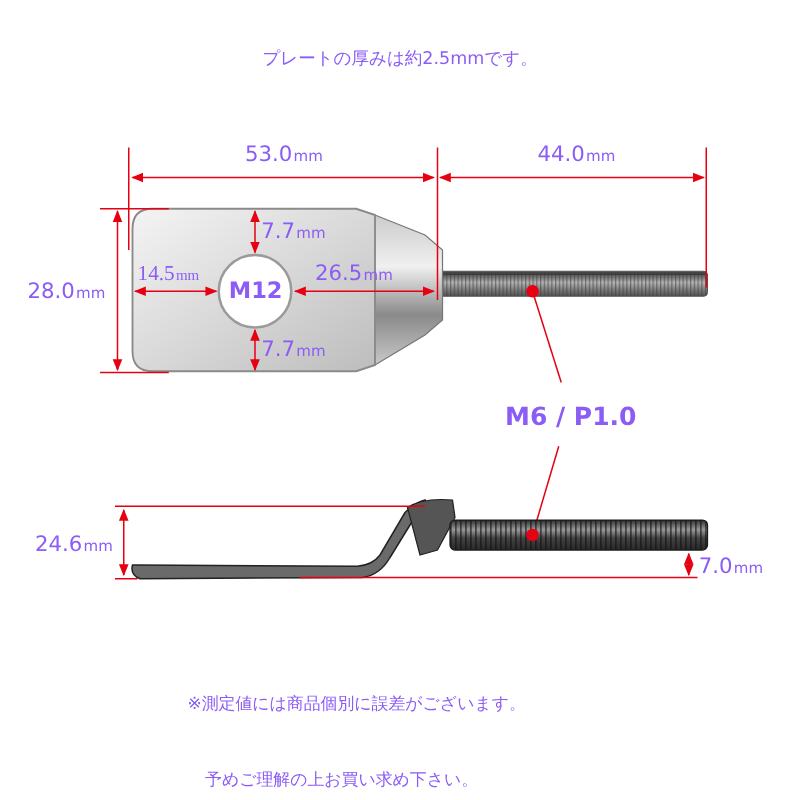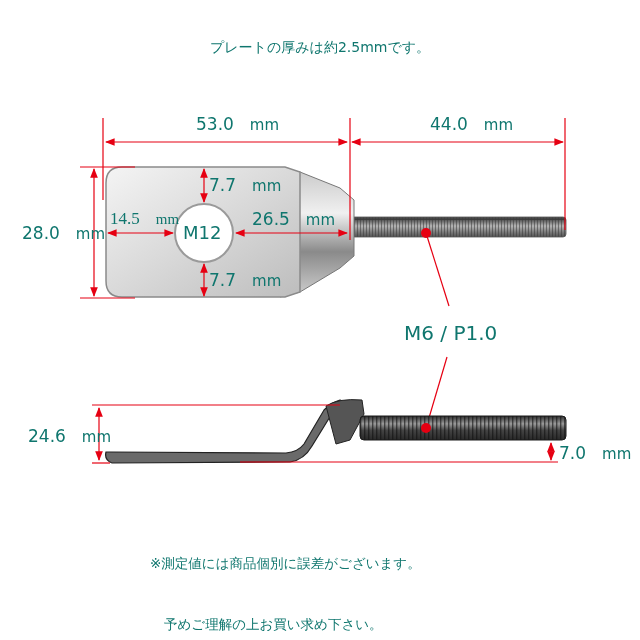--- a/index.html
+++ b/index.html
@@ -1,21 +1,21 @@
 <!DOCTYPE html>
 <html><head>
 <meta charset="utf-8">
 <style>
   html, body { margin:0; padding:0; background:#ffffff; }
   body { width:640px; height:640px; position:relative; overflow:hidden; font-family:"DejaVu Sans", sans-serif; }
-  .txt { position:absolute; color:#0f766e; white-space:nowrap; line-height:1; }
+  .txt { position:absolute; color:#8b5cf6; white-space:nowrap; line-height:1; }
   .note-top { left:0; width:640px; top:40px; text-align:center; font-size:14px; }
   .dim { font-size:17px; }
-  .dim .u { font-size:15px; margin-left:16px; }
-  .bold { font-weight:normal; font-family:"DejaVu Sans", sans-serif; }
+  .dim .u { font-size:12px; margin-left:1px; }
+  .bold { font-weight:bold; font-family:"DejaVu Sans", sans-serif; }
   .note-bottom { left:150px; top:554px; font-size:13.5px; line-height:18px; }
   svg { position:absolute; left:0; top:0; }
 </style>
 </head>
 <body>
 
 <svg width="640" height="640" viewBox="0 0 640 640">
   <defs>
     <linearGradient id="plateGrad" x1="0" y1="0" x2="1" y2="1">
       <stop offset="0" stop-color="#f4f4f4"></stop>

